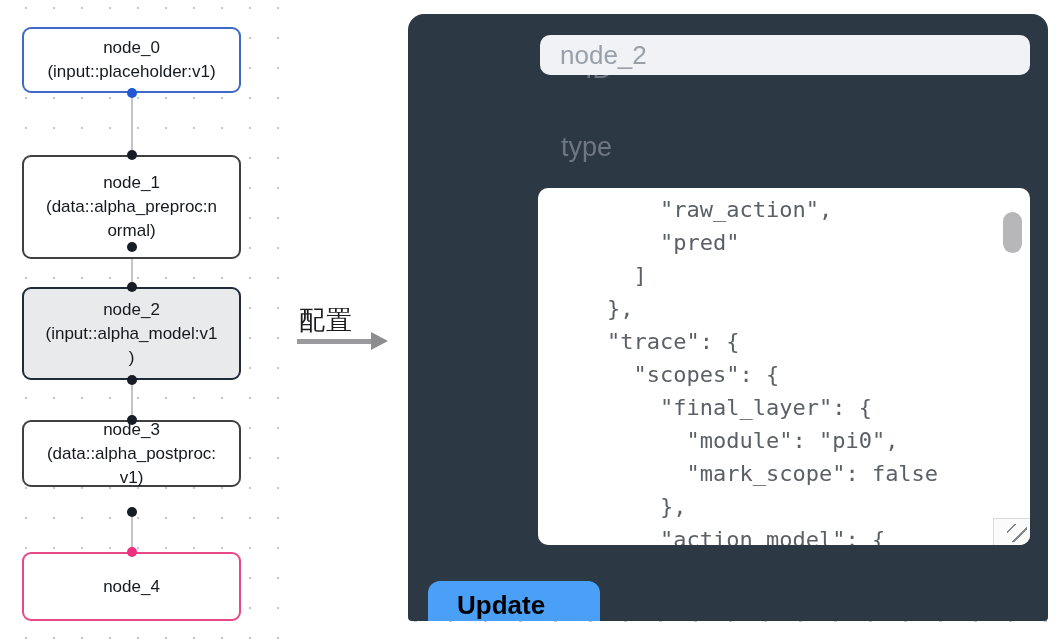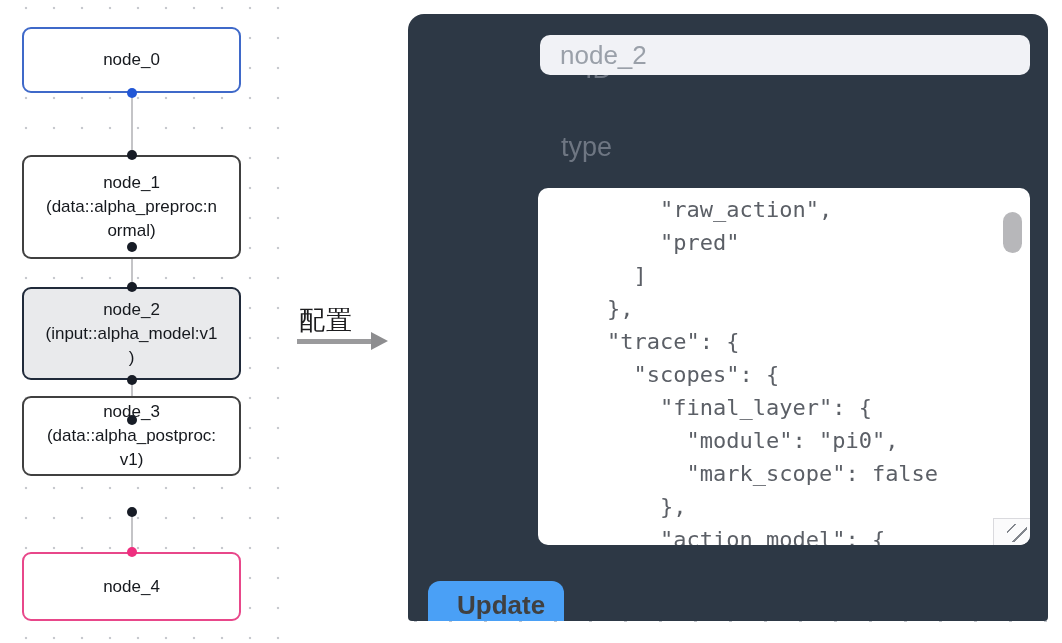--- a/index.html
+++ b/index.html
@@ -24,21 +24,21 @@
     position:absolute;left:22px;width:219px;box-sizing:border-box;
     background:#ffffff;border:2px solid #404040;border-radius:9px;
     display:flex;flex-direction:column;align-items:center;justify-content:center;
     text-align:center;font-size:17px;line-height:24px;color:#15181d;
     padding:0 12px;
   }
   .node .sub{white-space:pre-line;word-break:break-all;}
   .node-0{top:27px;height:66px;border-color:#3f69c9;}
   .node-1{top:155px;height:104px;}
   .node-2{top:287px;height:93px;background:#e9eaec;border-color:#202a3a;border-width:2.5px;}
-  .node-3{top:396px;height:80px;}
+  .node-3{top:420px;height:67px;}
   .node-4{top:552px;height:69px;border-color:#e8478a;}
   .edge{position:absolute;left:130.5px;width:2px;background:#c4c4c7;}
   .e0{top:93px;height:62px;}
   .e1{top:247px;height:40px;}
   .e2{top:380px;height:40px;}
   .e3{top:512px;height:40px;}
   .handle{position:absolute;left:126.5px;width:10px;height:10px;border-radius:50%;background:#171c26;}
   .h-blue{background:#2257d6;}
   .h-pink{background:#ee2f7f;}
   
@@ -87,43 +87,44 @@
   }
   .scroll-corner{
     position:absolute;right:0;bottom:0;width:37px;height:27px;background:#fbfbfc;
     border-left:1px solid #dadade;border-top:1px solid #dadade;box-sizing:border-box;
   }
   .resize-grip{
     position:absolute;right:3px;bottom:3px;width:20px;height:18px;
     background:repeating-linear-gradient(135deg,transparent 0 5px,#82868d 5px 7px,transparent 7px 11px);
   }
   .update-btn{
-    position:absolute;left:20px;top:567px;width:136px;height:54px;
+    position:absolute;left:20px;top:567px;width:172px;height:54px;
     background:#4aa0f6;border:none;border-radius:12px;
     font-family:"Liberation Sans",sans-serif;font-weight:bold;
-    font-size:26px;color:#404040;text-align:left;padding:0 0 6px 29px;cursor:pointer;
+    font-size:26px;color:#000000;text-align:left;padding:0 0 6px 29px;cursor:pointer;
   }
 </style>
 </head>
 <body>
 
 <div class="stage">
 
   <div class="dots dots-left"></div>
   <div class="dots dots-right"></div>
 
   <div>
 
     <div class="edge e0"></div>
     <div class="edge e1"></div>
     <div class="edge e2"></div>
     <div class="edge e3"></div>
 
     <div class="node node-0">
       <div>node_0</div>
+      <div class="sub">(input::placeholder:v1)</div>
     </div>
     <div class="node node-1">
       <div>node_1</div>
       <div class="sub">(data::alpha_preproc:n
 ormal)</div>
     </div>
     <div class="node node-2">
       <div>node_2</div>
       <div class="sub">(input::alpha_model:v1
 )</div>

